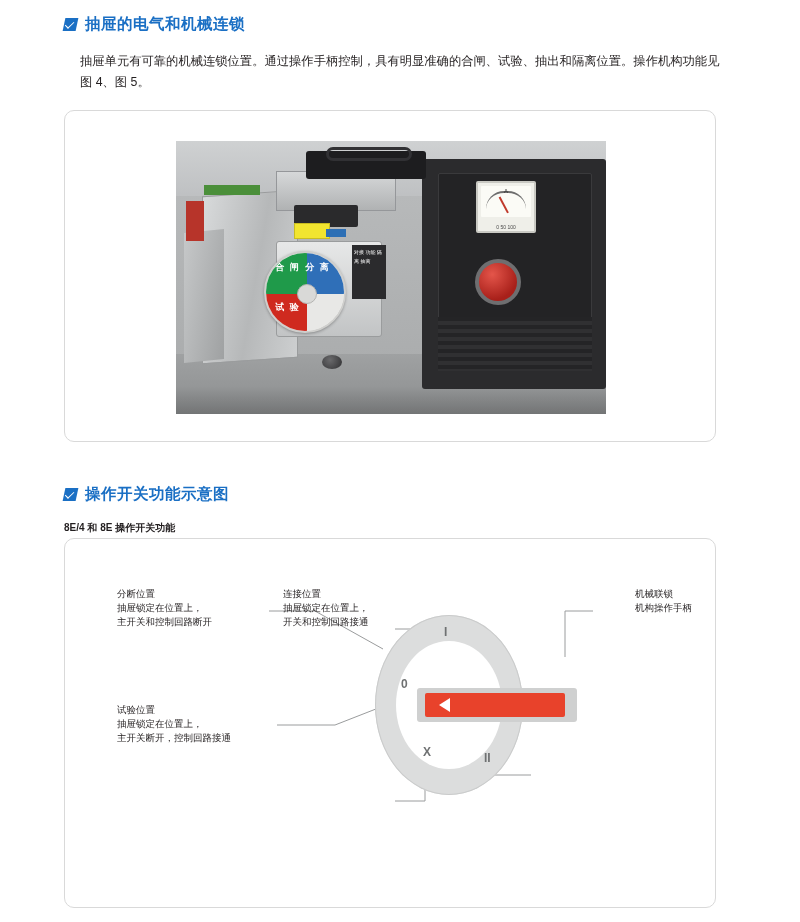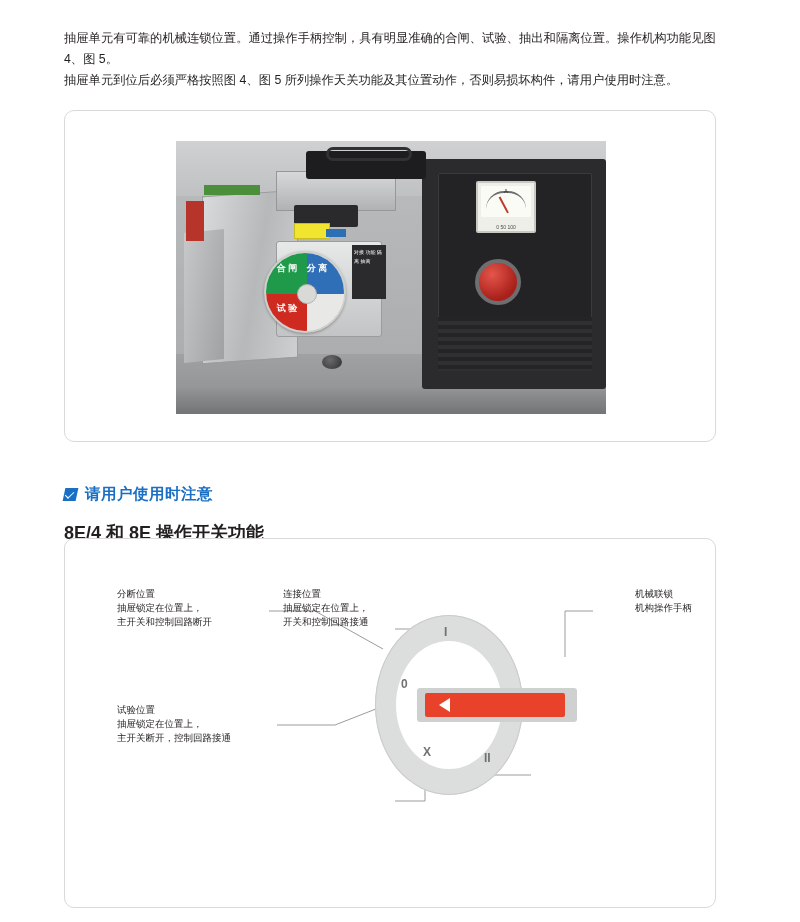--- a/index.html
+++ b/index.html
@@ -41,21 +41,21 @@
   }
 
   
   #section1 { position: absolute; left: 64px; top: 14px; width: 672px; }
   #section1 .body-text {
     margin-top: 14px;
     font-size: 12.3px;
     line-height: 21px;
     color: #231f20;
   }
-  #section1 .body-text p { margin: 0; }
+  #section1 .body-text p { margin: 16px; }
 
   .photo-card {
     position: absolute;
     left: 64px; top: 110px;
     width: 652px; height: 332px;
     background: #ffffff;
     border: 1px solid #d9d9d9;
     border-radius: 10px;
   }
   .photo-inner {
@@ -89,35 +89,35 @@
   .ph-label-yellow { position:absolute; left:118px; top:82px; width:36px; height:16px; background:#f2e52f; border:1px solid #c9bd20; }
   .ph-smallblk { position:absolute; left:118px; top:64px; width:64px; height:22px; background:#2a2a2c; border-radius:2px; }
   .ph-bluechip { position:absolute; left:150px; top:88px; width:20px; height:8px; background:#2d6fb5; }
   .ph-rot-housing { position:absolute; left:100px; top:100px; width:106px; height:96px; background:linear-gradient(180deg,#e7e8e8,#c2c4c5); border:1px solid #9a9c9d; border-radius:3px; }
   .ph-dial { position:absolute; left:88px; top:110px; width:82px; height:82px; border-radius:50%; background:#f0f0ee; border:2px solid #cfcfcd; box-shadow:0 1px 3px rgba(0,0,0,.3); overflow:hidden; }
   .ph-dial .q { position:absolute; width:41px; height:41px; }
   .ph-dial .q1 { left:0; top:0; background:#1f9a4a; }
   .ph-dial .q2 { left:41px; top:0; background:#2f6fb8; }
   .ph-dial .q3 { left:0; top:41px; background:#cf2a1f; }
   .ph-dial .q4 { left:41px; top:41px; background:#e8e8e6; }
-  .ph-dial .qtxt { position:absolute; color:#fff; font-size:9px; font-weight:bold; line-height:10px; text-align:center; }
+  .ph-dial .qtxt { position:absolute; color:#fff; font-size:9px; font-weight:bold; line-height:10px; text-align:center;font-family:Liberation Mono, monospace; }
   .ph-dial .t1 { left:6px; top:10px; width:30px; }
   .ph-dial .t2 { left:36px; top:10px; width:30px; }
   .ph-dial .t3 { left:6px; top:50px; width:30px; }
   .ph-dial .hub { position:absolute; left:31px; top:31px; width:20px; height:20px; border-radius:50%; background:#d9d9d7; border:1px solid #b3b3b1; }
   .ph-textblk { position:absolute; left:176px; top:104px; width:34px; height:54px; background:#2b2b2d; color:#fff; font-size:5px; line-height:9px; padding:3px 2px; }
   .ph-knob { position:absolute; left:146px; top:214px; width:20px; height:14px; border-radius:50%; background:radial-gradient(circle at 40% 35%, #6a6a6c, #2f2f31); }
   .ph-vent { position:absolute; left:262px; top:176px; width:154px; height:54px; background:repeating-linear-gradient(180deg,#242426 0px,#242426 4px,#303032 4px,#303032 8px); }
   .ph-shadow { position:absolute; left:0; bottom:0; width:430px; height:28px; background:linear-gradient(180deg, rgba(0,0,0,0) 0%, rgba(0,0,0,.18) 100%); }
 
   
   #section2 { position: absolute; left: 64px; top: 484px; width: 672px; }
   #section2 .sub-title {
     margin-top: 16px;
-    font-size: 18px;
+    font-size: 10px;
     font-weight: bold;
     color: #231f20;
   }
 
   .diagram-card {
     position: absolute;
     left: 64px; top: 538px;
     width: 652px; height: 370px;
     background: #ffffff;
     border: 1px solid #d9d9d9;
@@ -188,20 +188,24 @@
   .tick-ii  { left:119px; top:152px; }
   .tick-vi  { left:128px; top:112px; }
   svg.leaders { position:absolute; left:0; top:0; width:652px; height:370px; }
 </style>
 </head>
 <body>
 
 <div class="page">
 
   <div id="section1">
+    <div class="sec-head">
+      <span class="bullet"></span>
+      <span class="sec-title">抽屉的电气和机械连锁</span>
+    </div>
     <div class="body-text">
       <p>抽屉单元有可靠的机械连锁位置。通过操作手柄控制，具有明显准确的合闸、试验、抽出和隔离位置。操作机构功能见图 4、图 5。</p>
       <p>抽屉单元到位后必须严格按照图 4、图 5 所列操作天关功能及其位置动作，否则易损坏构件，请用户使用时注意。</p>
     </div>
   </div>
 
   <div class="photo-card">
     <div class="photo-inner">
       <div class="ph-bgtop"></div>
       <div class="ph-bgmid"></div>
@@ -252,21 +256,21 @@
 隔离
 抽离</div>
       <div class="ph-knob"></div>
       <div class="ph-shadow"></div>
     </div>
   </div>
 
   <div id="section2">
     <div class="sec-head">
       <span class="bullet"></span>
-      <span class="sec-title">请用户使用时注意</span>
+      <span class="sec-title">操作开关功能示意图</span>
     </div>
     <div class="sub-title">8E/4 和 8E 操作开关功能</div>
   </div>
 
   <div class="diagram-card">
     <div class="diagram">
 
       <svg class="leaders">
 
         <polyline points="204,72 250,72 318,110" fill="none" stroke="#9a9c9d" stroke-width="1"></polyline>

